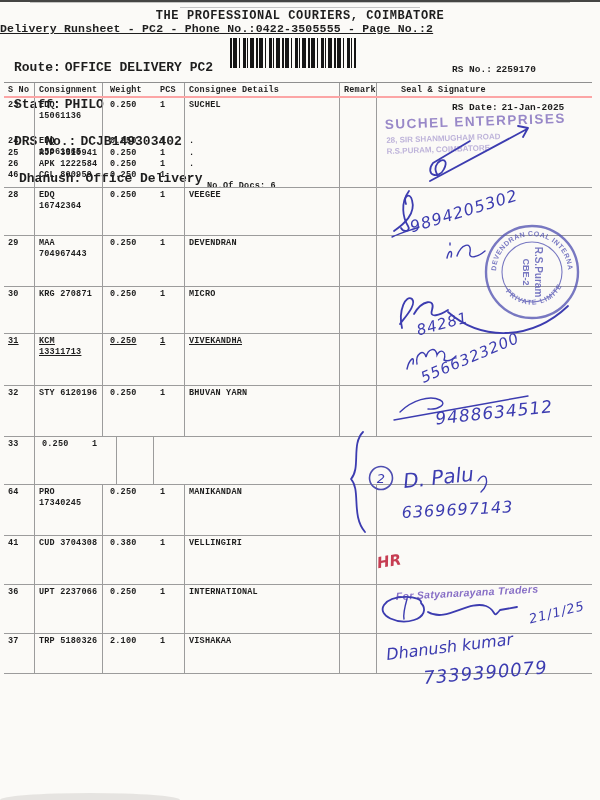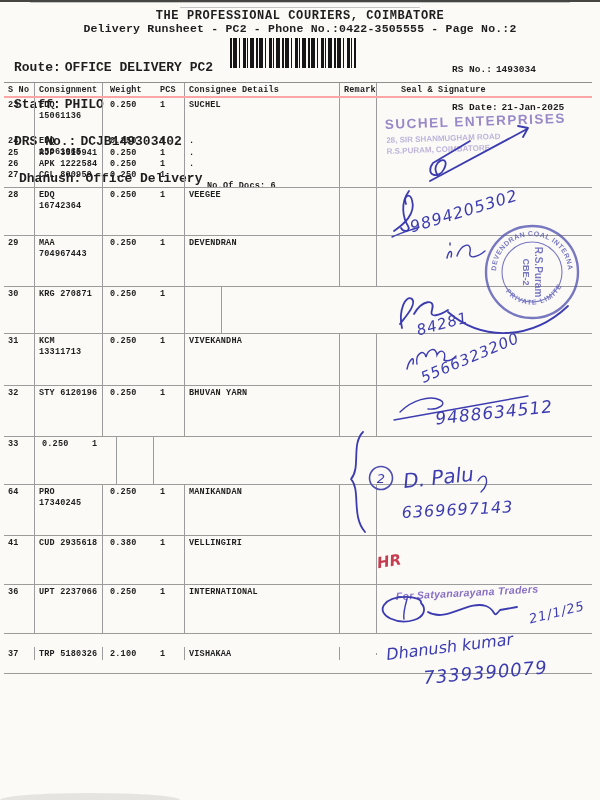--- a/index.html
+++ b/index.html
@@ -6,22 +6,22 @@
   .page{position:relative;width:600px;height:800px;background:#fbfaf7;overflow:hidden;
         font-family:"Liberation Mono","DejaVu Sans Mono",monospace;color:#1e1e1e;}
   .scan-top{position:absolute;top:0;left:0;width:600px;height:2px;background:#242424;opacity:.85;}
   .scan-top2{position:absolute;top:2px;left:30px;width:540px;height:1px;background:#8d8d8d;opacity:.5;}
   .scan-scratch{position:absolute;top:7px;left:180px;width:240px;height:1px;background:#c4c4c4;}
   .corner-smudge{position:absolute;bottom:0;left:0;width:180px;height:7px;background:#d8d6d2;
         border-radius:50% 50% 0 0/100% 100% 0 0;opacity:.6;}
 
   .title{position:absolute;top:9px;left:0;width:600px;text-align:center;
          font-weight:bold;font-size:12px;letter-spacing:.6px;}
-  .subtitle{position:absolute;top:22px;left:0;width:600px;text-align:center;
-         font-weight:bold;font-size:11.5px;letter-spacing:.2px;}
+  .subtitle{position:absolute;top:22px;left:0;width:600px;text-align:left;
+         font-weight:bold;font-size:11.5px;letter-spacing:.2px;text-decoration:underline;}
 
   .info-left{position:absolute;top:37px;left:14px;font-weight:bold;font-size:13px;line-height:12.4px;white-space:pre;}
   .info-left .ind{padding-left:5px;}
   .info-right{position:absolute;top:39px;left:452px;font-weight:bold;font-size:9.5px;line-height:12.6px;white-space:pre;}
   .lbl{margin-right:4px;}
   .barcode{position:absolute;top:38px;left:230px;width:126px;height:30px;
      background:repeating-linear-gradient(90deg,
        #151515 0 2px,#fbfaf7 2px 3px,#151515 3px 7px,#fbfaf7 7px 9px,
        #151515 9px 10px,#fbfaf7 10px 13px,#151515 13px 16px,#fbfaf7 16px 17px,
        #151515 17px 18px,#fbfaf7 18px 20px,#151515 20px 24px,#fbfaf7 24px 26px);}
@@ -69,21 +69,21 @@
   <div class="info-left">
     <div><span class="lbl">Route:</span><span>OFFICE DELIVERY PC2</span></div>
     <div><span class="lbl">Staff:</span><span>PHILO</span></div>
     <div><span class="lbl">DRS No.:</span><span>DCJB149303402</span></div>
     <div class="ind"><span class="lbl">Dhanush:</span><span>Office Delivery</span></div>
   </div>
 
   <div class="barcode"></div>
 
   <div class="info-right">
-    <div><span class="lbl">RS No.:</span><span>1493034</span></div>
+    <div><span class="lbl">RS No.:</span><span>2259170</span></div>
     <div><span class="lbl">RS Date:</span><span>21-Jan-2025</span></div>
   </div>
 
   <div class="tbl">
     <div class="thead">
       <div class="c sno">S No</div>
       <div class="c con">Consignment No</div>
       <div class="c wp">
           <span class="w">Weight</span>
           <span>PCS</span>
@@ -95,21 +95,21 @@
 
     <div id="grp-host">
 
       <div class="grp" id="grp0" style="height:90px">
         <div class="c sno">
           <div class="ln">23</div>
           <div class="spacer25"></div>
           <div class="ln">24</div>
           <div class="ln">25</div>
           <div class="ln">26</div>
-          <div class="ln">27</div>
+          <div class="ln">46</div>
         </div>
         <div class="c con">
           <div class="ln">EDQ 15061136</div>
           <div class="spacer25"></div>
           <div class="ln">EDQ 15061085</div>
           <div class="ln">RJP 3510941</div>
           <div class="ln">APK 1222584</div>
           <div class="ln">CGL 800959</div>
         </div>
         <div class="c wp" style="display:block">
@@ -154,24 +154,25 @@
       <div class="c rem"></div>
       <div class="c seal"></div>
     </div>
         <div class="grp" style="height: 47px;">
       <div class="c sno">30</div>
       <div class="c con">KRG 270871</div>
       <div class="c wp">
             <span class="w">0.250</span>
             <span>1</span>
           </div>
-      <div class="c rem"></div>
-      <div class="c seal"></div>
-    </div>
-        <div class="grp" style="height: 52px;">
+      <div class="c det">MICRO</div>
+      <div class="c rem"></div>
+      <div class="c seal"></div>
+    </div>
+        <div class="grp" style="height: 52px; text-decoration: underline;">
       <div class="c sno">31</div>
       <div class="c con">KCM 13311713</div>
       <div class="c wp">
             <span class="w">0.250</span>
             <span>1</span>
           </div>
       <div class="c det">VIVEKANDHA</div>
       <div class="c rem"></div>
       <div class="c seal"></div>
     </div>
@@ -201,41 +202,41 @@
       <div class="c wp">
             <span class="w">0.250</span>
             <span>1</span>
           </div>
       <div class="c det">MANIKANDAN</div>
       <div class="c rem"></div>
       <div class="c seal"></div>
     </div>
         <div class="grp" style="height: 49px;">
       <div class="c sno">41</div>
-      <div class="c con">CUD 2935618</div>
+      <div class="c con">CUD 3704308</div>
       <div class="c wp">
             <span class="w">0.380</span>
             <span>1</span>
           </div>
       <div class="c det">VELLINGIRI</div>
       <div class="c rem"></div>
       <div class="c seal"></div>
     </div>
         <div class="grp" style="height: 49px;">
       <div class="c sno">36</div>
       <div class="c con">UPT 2237066</div>
       <div class="c wp">
             <span class="w">0.250</span>
             <span>1</span>
           </div>
       <div class="c det">INTERNATIONAL</div>
       <div class="c rem"></div>
       <div class="c seal"></div>
     </div>
-        <div class="grp" style="height: 40px; align-items: center;">
+        <div class="grp" style="height: 40px;">
       <div class="c sno">37</div>
       <div class="c con">TRP 5180326</div>
       <div class="c wp">
             <span class="w">2.100</span>
             <span>1</span>
           </div>
       <div class="c det">VISHAKAA</div>
       <div class="c rem"></div>
       <div class="c seal"></div>
     </div>

